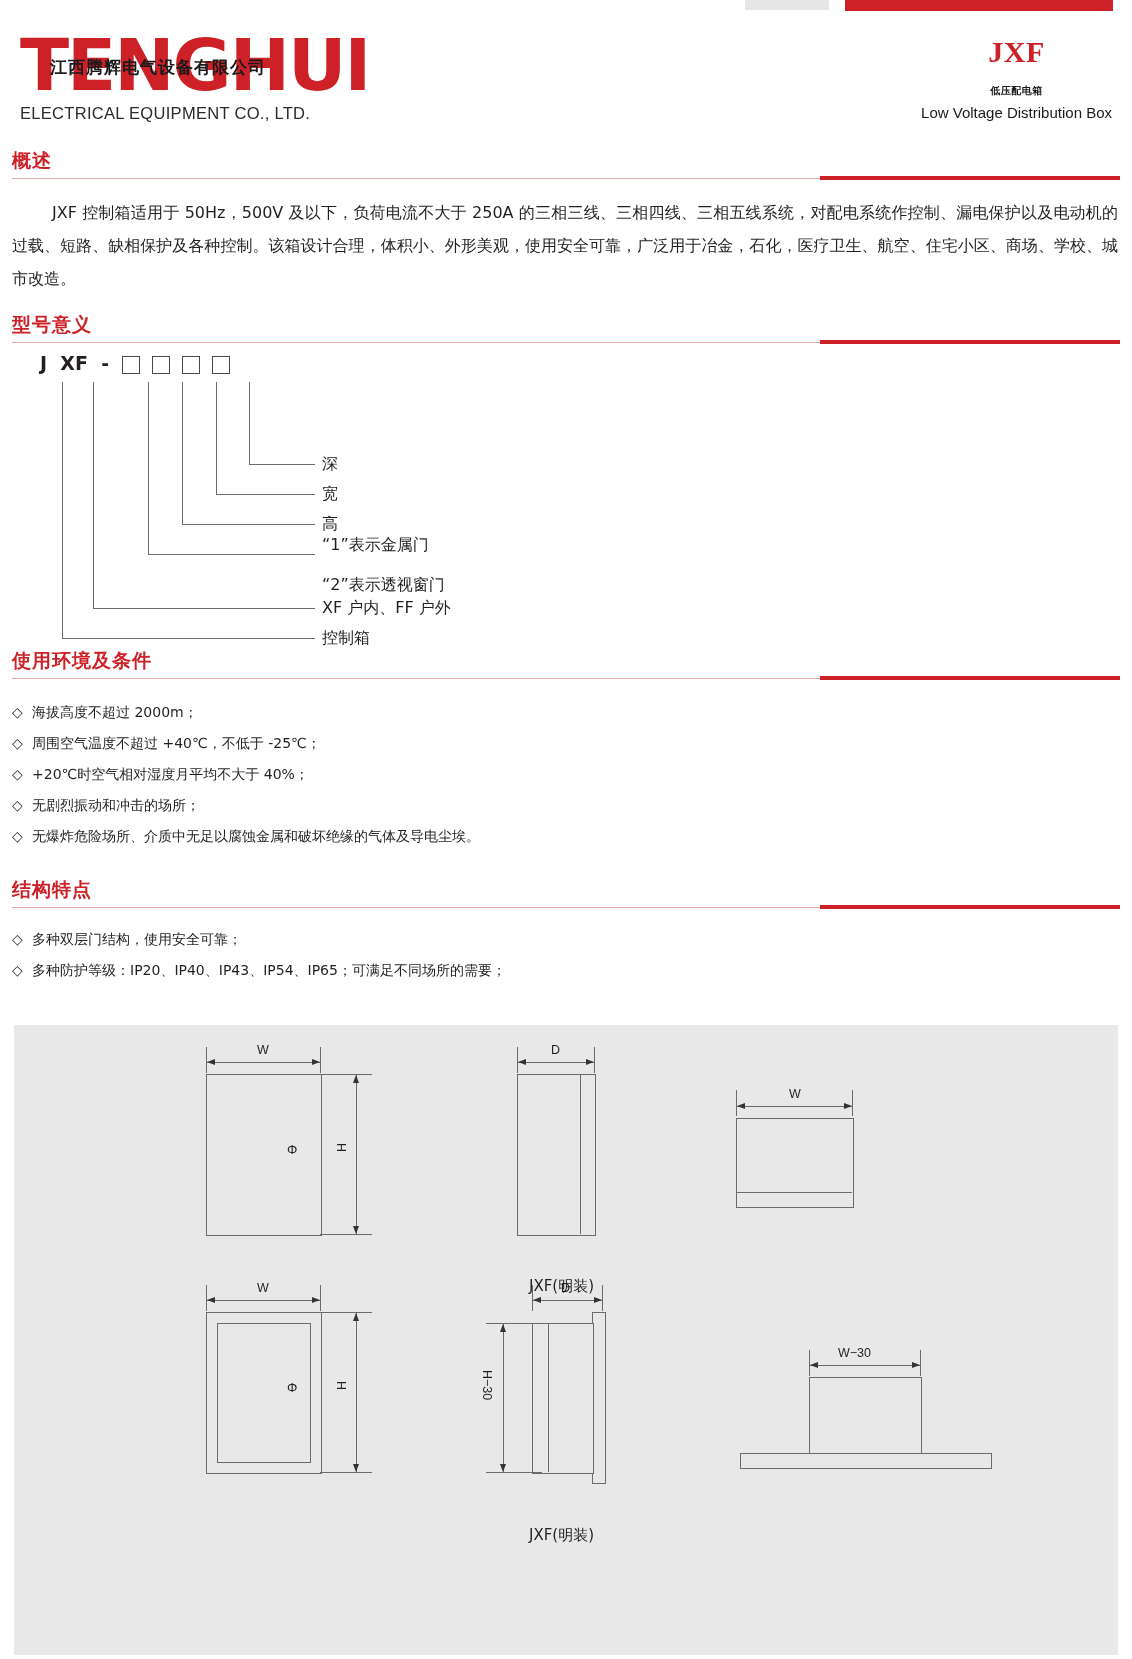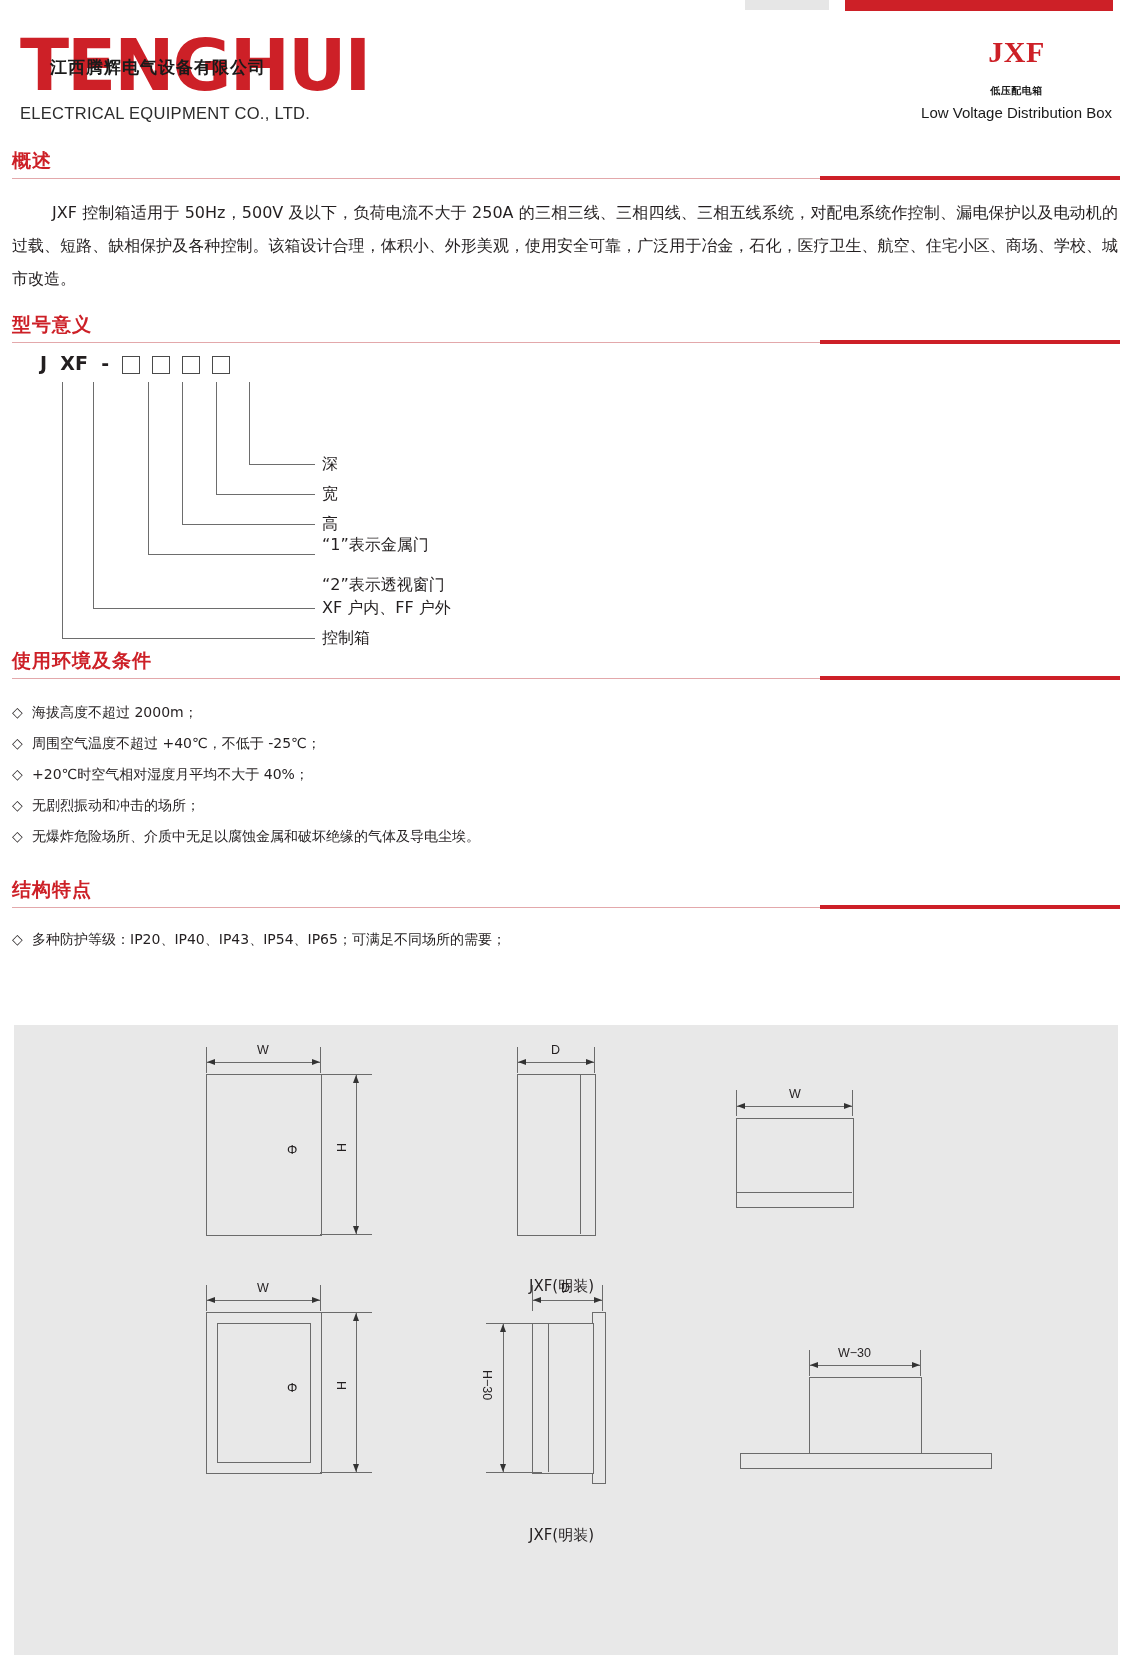--- a/index.html
+++ b/index.html
@@ -253,20 +253,21 @@
       <span class="b"><span class="dia">◇</span><span>无剧烈振动和冲击的场所；</span></span>
       <span class="b"><span class="dia">◇</span><span>无爆炸危险场所、介质中无足以腐蚀金属和破坏绝缘的气体及导电尘埃。</span></span>
     </div>
 
   <div class="section" style="top:877px;">
     <div class="sec-title">结构特点</div>
     <div class="sec-rule"></div>
     <div class="sec-rule-red"></div>
   </div>
   <div class="bullets" id="struct-bullets" style="top:924px;">
+      <span class="b"><span class="dia">◇</span><span>多种双层门结构，使用安全可靠；</span></span>
       <span class="b"><span class="dia">◇</span><span>多种防护等级：IP20、IP40、IP43、IP54、IP65；可满足不同场所的需要；</span></span>
     </div>
 
   <div class="draw-panel">
 
     <div class="dwg">
 
       <div class="ext-tick" style="left:192px; top:22px; height:26px;"></div>
       <div class="ext-tick" style="left:306px; top:22px; height:26px;"></div>
 

